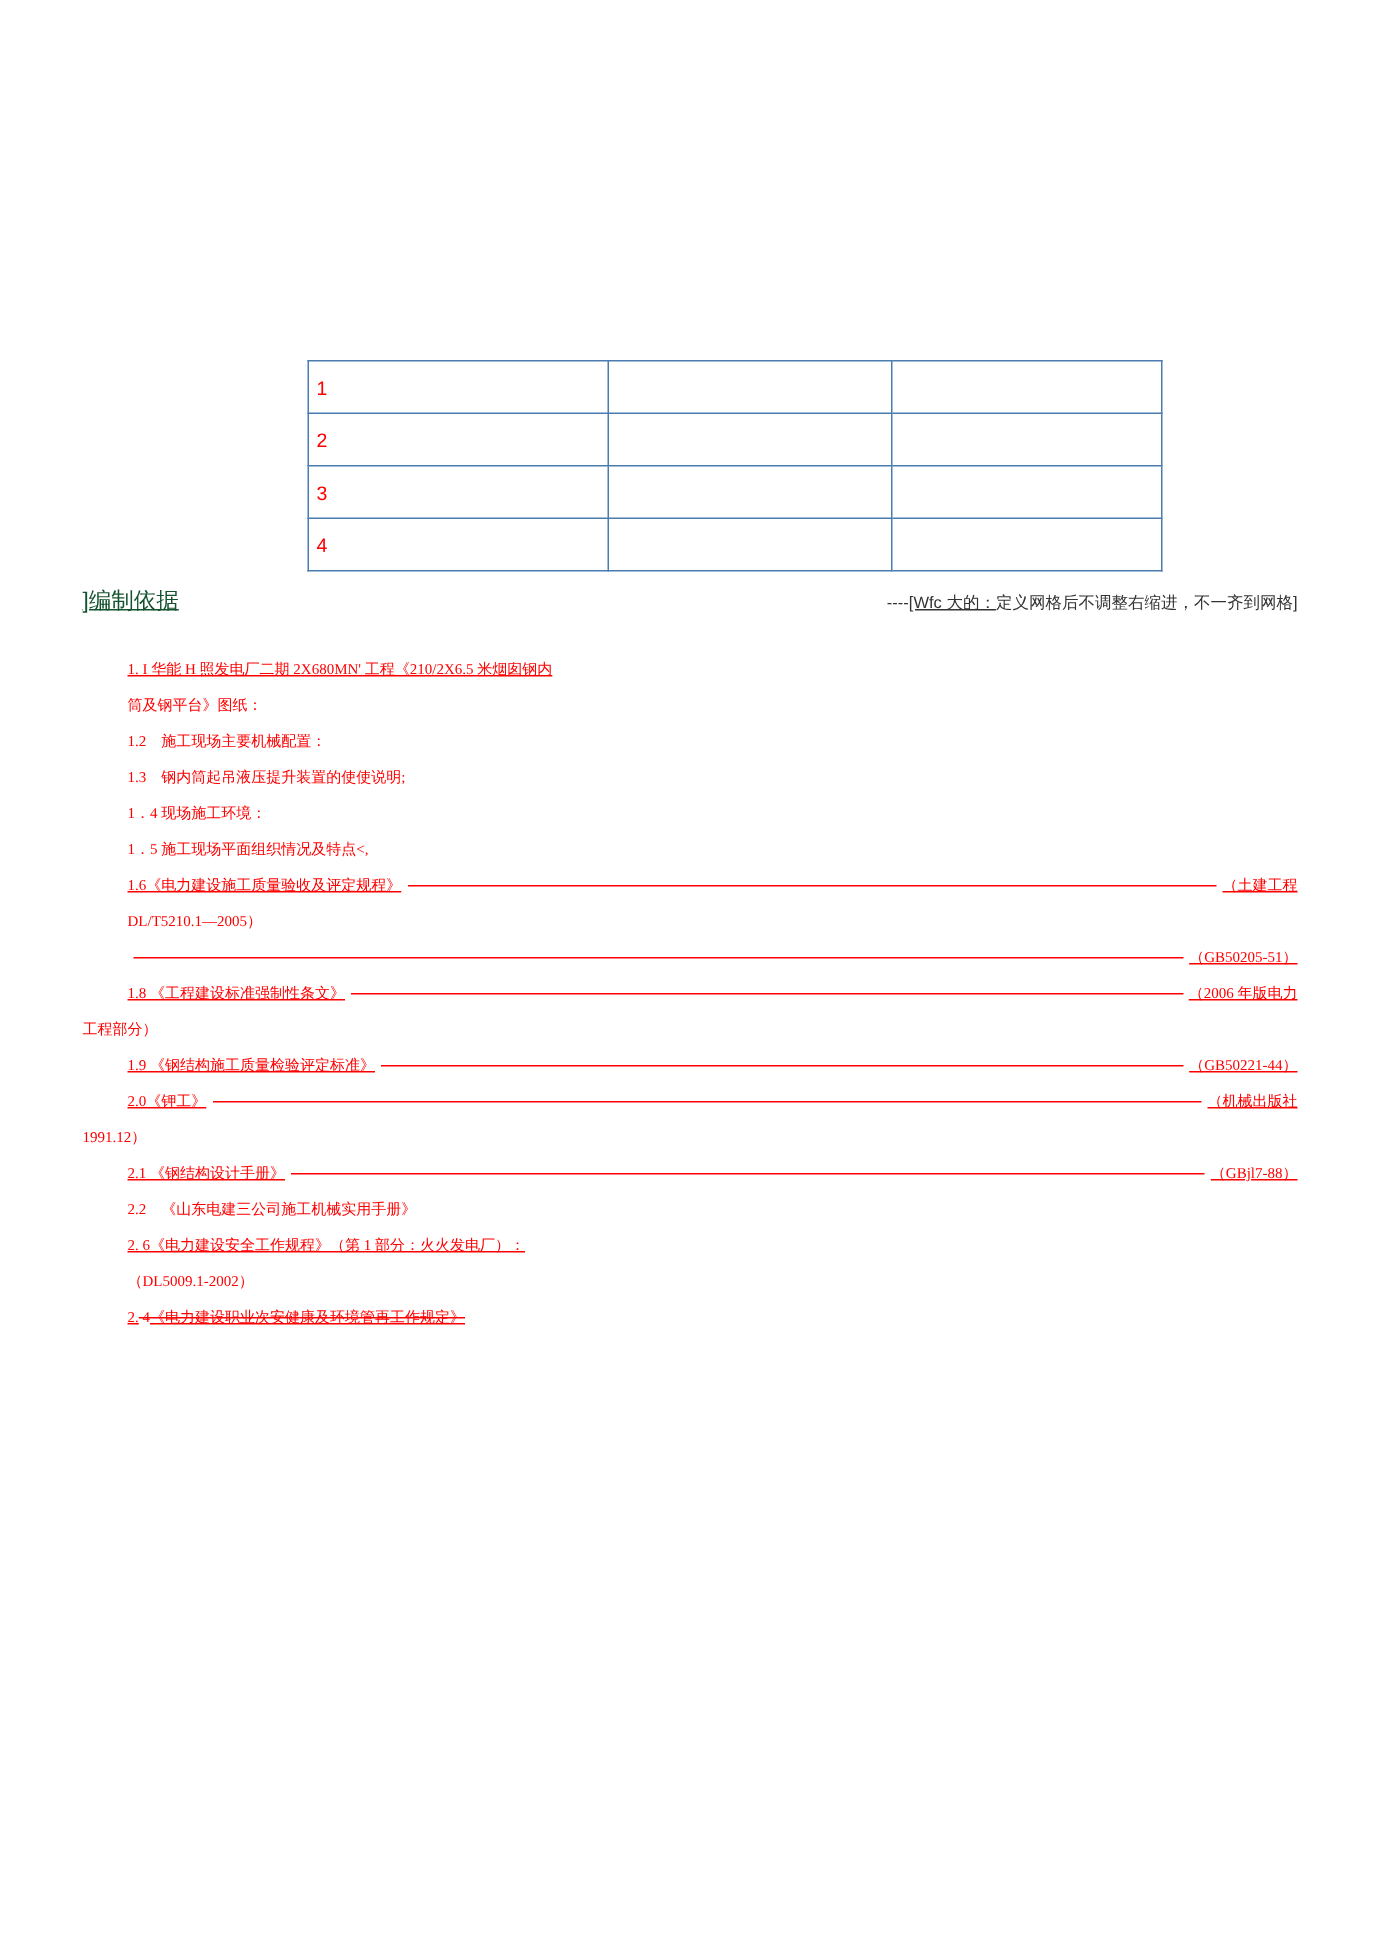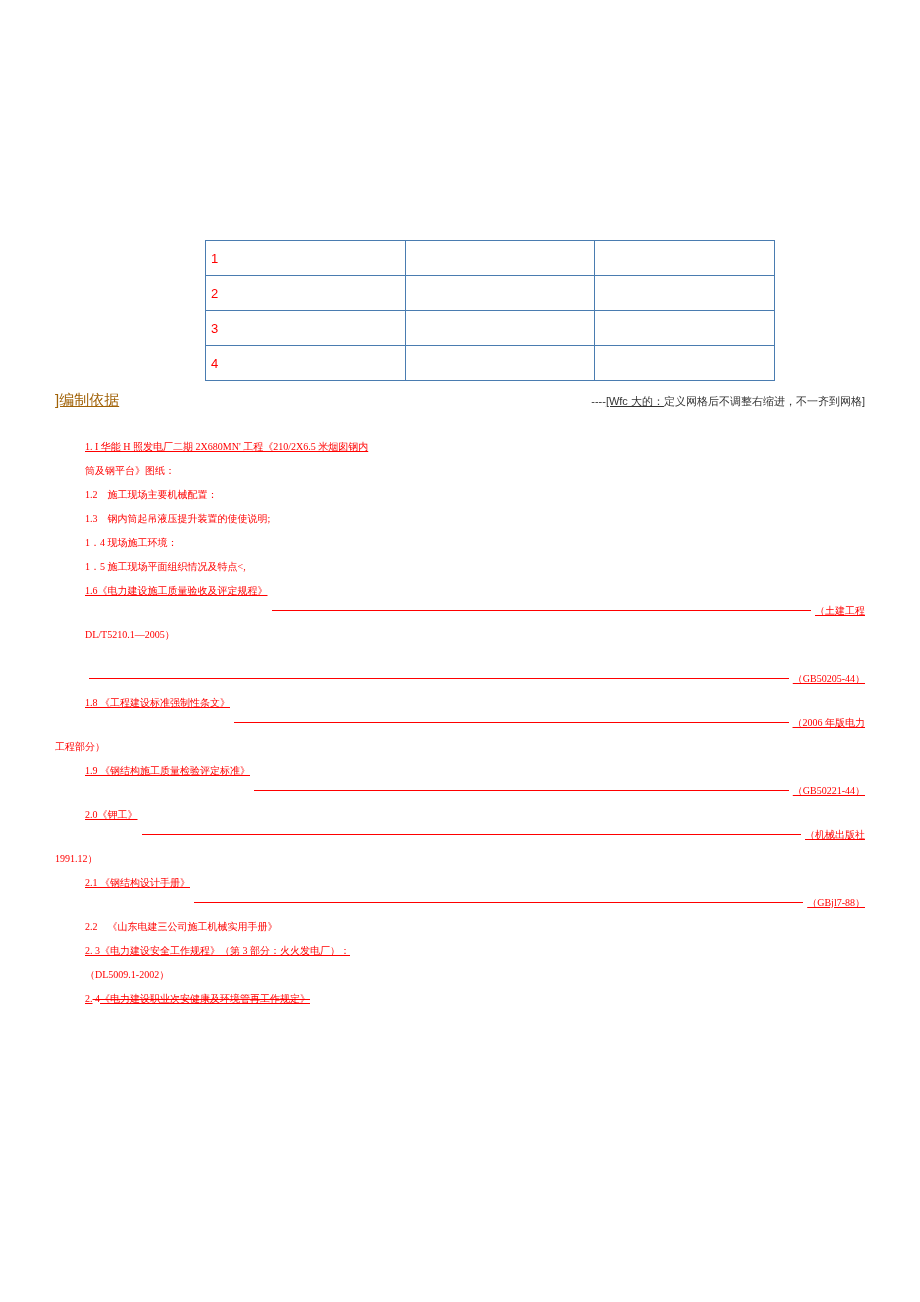--- a/index.html
+++ b/index.html
@@ -30,21 +30,21 @@
     table td:nth-child(2) { width: 190px; }
     table td:nth-child(3) { width: 180px; }
     .heading-row {
       display: flex;
       align-items: baseline;
       margin-top: 5px;
     }
     .heading-left {
       text-decoration: underline;
       font-size: 15px;
-      color: #a16207;
+      color: #14532d;
     }
     .annotation {
       color: #333;
       font-size: 11px;
       margin-left: auto;
     }
     .annotation .u { text-decoration: underline; }
     .content {
       margin-top: 25px;
       line-height: 2.4;
@@ -66,21 +66,21 @@
     }
     .line .left { flex: 0 0 auto; }
     .line .fill {
       flex: 1;
       border-bottom: 1px solid #ff0000;
       margin: 0 4px 6px 4px;
       min-width: 10px;
       position: relative;
       top: -6px;
     }
-    .line .right { flex: 0 0 auto; white-space: nowrap; margin-top: 20px; }
+    .line .right { flex: 0 0 auto; white-space: nowrap; }
     .strike { text-decoration: line-through; }
     .ustrike { text-decoration: underline line-through; }
   </style>
 </head>
 <body>
 
 <table>
   <tbody>
       <tr>
     <td>1</td>
@@ -127,21 +127,21 @@
 
   <div class="line">
     <span class="left u">1.6《电力建设施工质量验收及评定规程》</span>
     <span class="fill"></span>
     <span class="right u">（土建工程</span>
   </div>
   <div class="para"><span>DL/T5210.1—2005）</span></div>
 
   <div class="line">
     <span class="fill"></span>
-    <span class="right u">（GB50205-44）</span>
+    <span class="right u">（GB50205-51）</span>
   </div>
 
   <div class="line">
     <span class="left u">1.8  《工程建设标准强制性条文》</span>
     <span class="fill"></span>
     <span class="right u">（2006 年版电力</span>
   </div>
   <div class="para para-noind"><span>工程部分）</span></div>
 
   <div class="line">
@@ -158,20 +158,20 @@
   <div class="para para-noind"><span>1991.12）</span></div>
 
   <div class="line">
     <span class="left u">2.1  《钢结构设计手册》</span>
     <span class="fill"></span>
     <span class="right u">（GBjl7-88）</span>
   </div>
 
   <div class="para"><span>2.2　《山东电建三公司施工机械实用手册》</span></div>
 
-  <div class="para"><span class="u">2.  3《电力建设安全工作规程》（第 3 部分：火火发电厂）：</span></div>
+  <div class="para"><span class="u">2.  6《电力建设安全工作规程》（第 1 部分：火火发电厂）：</span></div>
   <div class="para"><span>（DL5009.1-2002）</span></div>
 
   <div class="para">
     <span class="u">2.</span><span class="strike">  4</span><span class="ustrike">《电力建设职业次安健康及环境管再工作规定》</span>
   </div>
 
 </div>
 
 </body></html>

